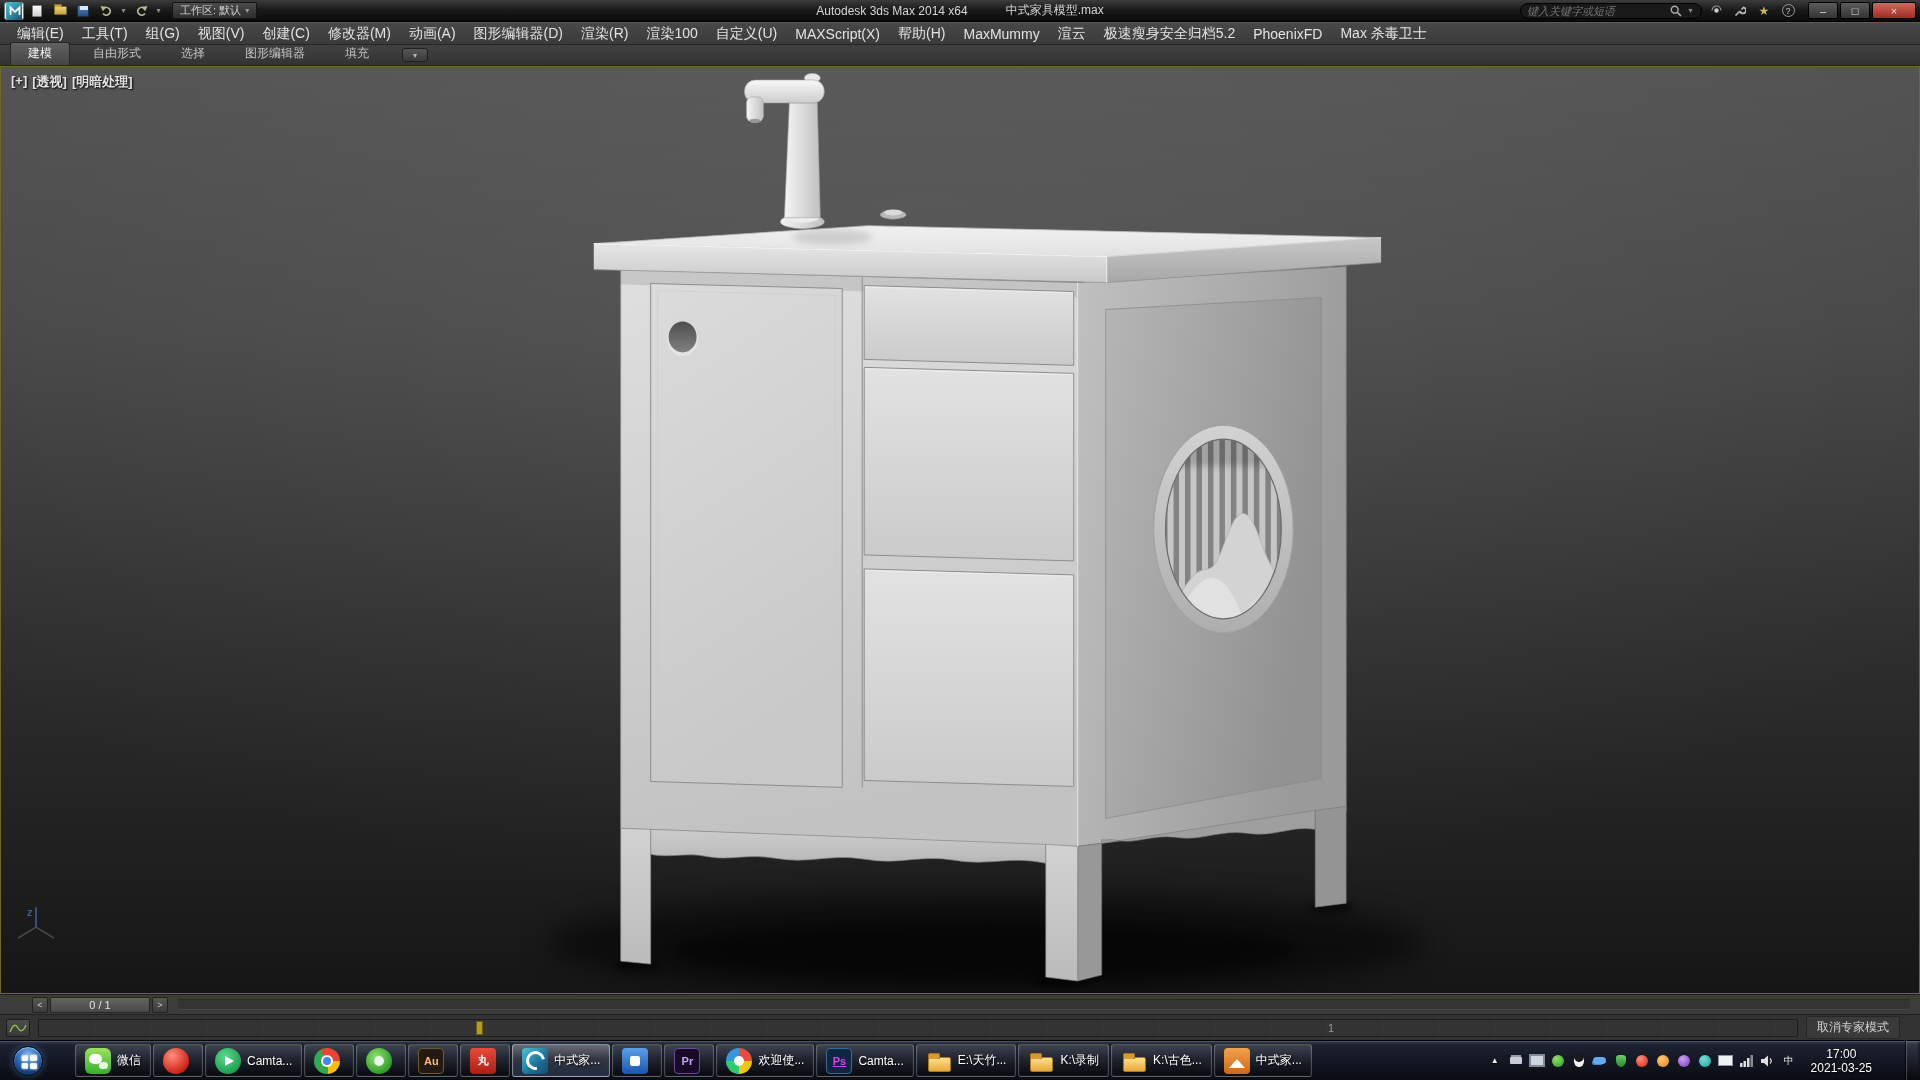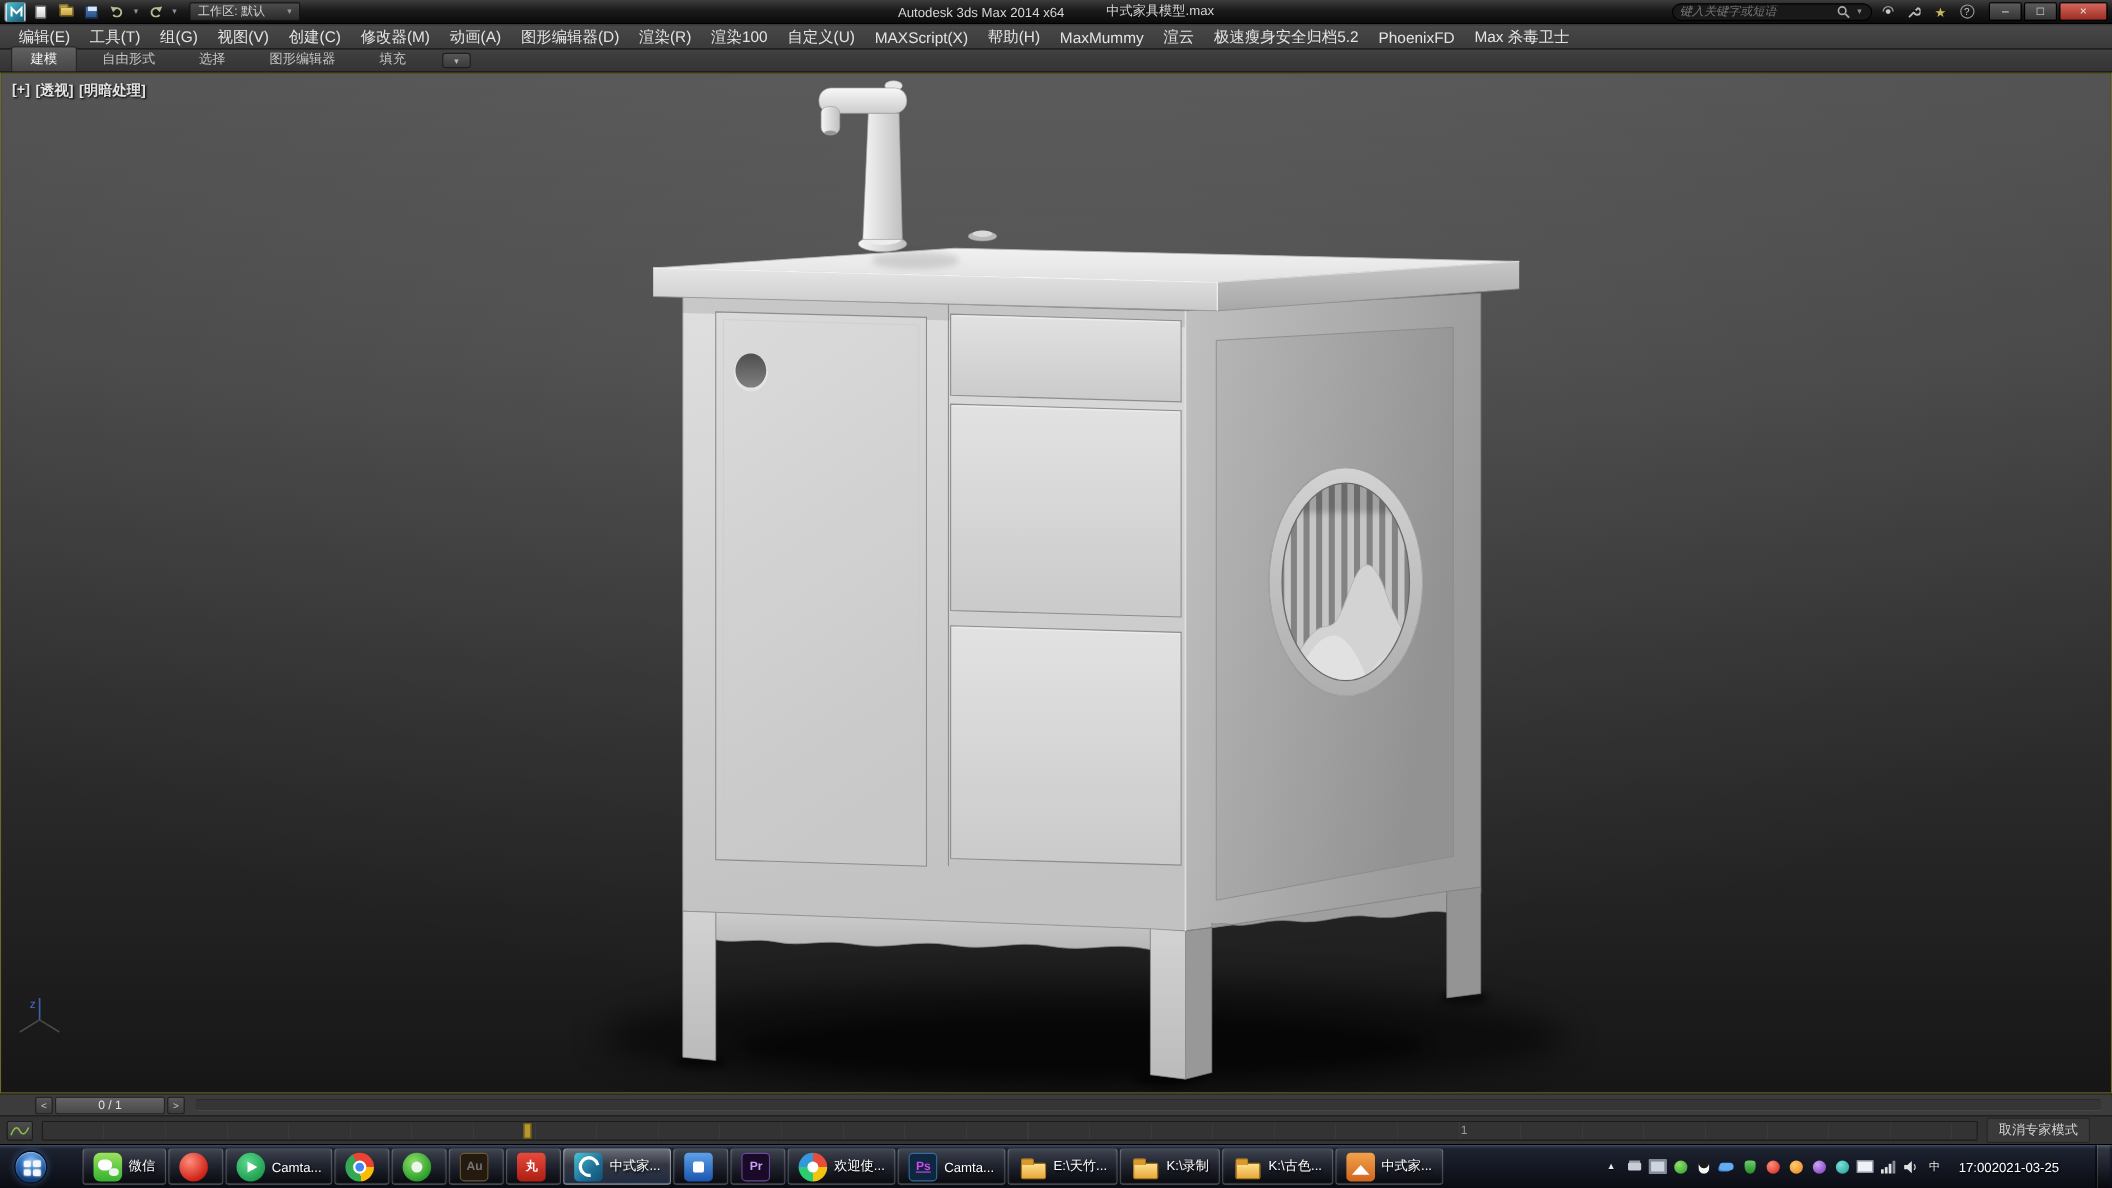--- a/index.html
+++ b/index.html
@@ -12,21 +12,21 @@
     display:flex; align-items:center; padding:0 4px; gap:3px; position:relative; border-bottom:1px solid #000; }
   .app-logo { width:20px; height:18px; display:flex; align-items:center; justify-content:center; }
   .qa-btn { width:20px; height:17px; display:flex; align-items:center; justify-content:center;
     color:#c9c9c9; font-size:11px; background:transparent; border:none; }
   .qa-drop { width:9px; color:#8f8f8f; font-size:8px; display:flex; align-items:center; justify-content:center; }
   .ico-page { width:10px; height:12px; background:linear-gradient(#fefefe,#cfcfcf); border:1px solid #7f7f7f; border-radius:1px; }
   .ico-folder { width:13px; height:9px; background:linear-gradient(#e9d27c,#c7a23e); border:1px solid #7d6d2a; border-radius:1px; position:relative; }
   .ico-folder::before { content:""; position:absolute; left:-1px; top:-3px; width:6px; height:2px; background:#c7a23e; border:1px solid #7d6d2a; border-bottom:none; }
   .ico-save { width:12px; height:12px; background:linear-gradient(#4f84c4,#2a4f82); border:1px solid #1a2f4f; position:relative; }
   .ico-save::before { content:""; position:absolute; left:2px; top:0; width:8px; height:4px; background:#dce6f2; }
-  .ws-btn { height:17px; display:flex; align-items:center; gap:20px; padding:0 7px; margin-left:6px;
+  .ws-btn { height:17px; display:flex; align-items:center; gap:4px; padding:0 7px; margin-left:6px;
     background:linear-gradient(#4c4c4c,#2c2c2c); border:1px solid #141414; border-radius:2px;
     color:#cfcfcf; font-size:11px; white-space:nowrap; }
   .tb-title { position:absolute; left:0; right:0; top:0; bottom:0; display:flex; align-items:center;
     justify-content:center; gap:38px; color:#d6d6d6; font-size:12px; pointer-events:none; }
   .tb-right { margin-left:auto; display:flex; align-items:center; gap:4px; }
   .search-box { width:182px; height:16px; background:#191919; border:1px solid #000; border-radius:8px;
     display:flex; align-items:center; padding:0 6px; gap:4px; }
   .search-box input { flex:1; background:transparent; border:none; outline:none; color:#8f8f8f;
     font-size:11px; font-style:italic; font-family:inherit; width:100%; }
   .ic-btn { width:20px; height:17px; display:flex; align-items:center; justify-content:center;
@@ -112,21 +112,21 @@
   [data-icon="camtasia-rec"] { background:radial-gradient(circle at 36% 30%,#ff8d7d,#d2271a 68%,#8d140b); border-radius:50%; }
   [data-icon="camtasia"] { background:radial-gradient(circle at 40% 34%,#5bd98d,#1e9c4e 75%); border-radius:50%; }
   [data-icon="camtasia"]::before { content:""; position:absolute; left:10px; top:8px; border-left:9px solid #fff;
     border-top:5px solid transparent; border-bottom:5px solid transparent; }
   [data-icon="chrome"] { border-radius:50%; background:#ea4335;
     background:conic-gradient(from -30deg,#ea4335 0 120deg,#fbbc05 120deg 205deg,#34a853 205deg 360deg); }
   [data-icon="chrome"]::before { content:""; position:absolute; left:7px; top:7px; right:7px; bottom:7px; background:#fff; border-radius:50%; }
   [data-icon="chrome"]::after { content:""; position:absolute; left:9px; top:9px; right:9px; bottom:9px; background:#4285f4; border-radius:50%; }
   [data-icon="green-app"] { background:radial-gradient(circle at 40% 34%,#92e06d,#2c9c29 72%); border-radius:50%; }
   [data-icon="green-app"]::before { content:""; position:absolute; left:8px; top:8px; right:8px; bottom:8px; background:#eaf7ea; border-radius:50%; }
-  [data-icon="audition"] { background:#241a10; border:1px solid #6b5a38; color:#737373; }
+  [data-icon="audition"] { background:#241a10; border:1px solid #6b5a38; color:#fdba74; }
   [data-icon="wan"] { background:linear-gradient(#e84a3a,#ad1d13); color:#fff; }
   [data-icon="max"] { background:linear-gradient(135deg,#4ac4d5,#1d6f97 60%,#134e6d); }
   [data-icon="max"]::before { content:""; width:13px; height:13px; border:3px solid #fff; border-right-color:transparent;
     border-radius:50%; transform:rotate(35deg); }
   [data-icon="blue-app"] { background:linear-gradient(#5ba1e8,#1b54ae); }
   [data-icon="blue-app"]::before { content:""; width:10px; height:10px; background:#fff; border-radius:2px; }
   [data-icon="premiere"] { background:#190a28; border:1px solid #6b4a99; color:#c9a2f5; }
   [data-icon="welcome"] { border-radius:50%; background:#3498db;
     background:conic-gradient(#e74c3c 0 25%,#f1c40f 0 50%,#2ecc71 0 75%,#3498db 0); }
   [data-icon="welcome"]::before { content:""; position:absolute; left:8px; top:8px; right:8px; bottom:8px; background:#fff; border-radius:50%; }
@@ -150,21 +150,21 @@
   [data-icon="green"]::before { content:""; width:12px; height:12px; background:radial-gradient(circle at 35% 30%,#90e06b,#2b9c28); border-radius:50%; }
   [data-icon="qq"]::before { content:""; width:10px; height:13px; background:#1a1a1a; border-radius:50% 50% 46% 46%; box-shadow:inset 0 -5px 0 #f4f4f4; }
   [data-icon="cloud"]::before { content:""; width:13px; height:7px; background:#64acf0; border-radius:6px; box-shadow:-2px 2px 0 -1px #3f86d2; }
   [data-icon="shield"]::before { content:""; width:10px; height:12px; background:linear-gradient(#6bd06b,#268a26);
     border-radius:5px 5px 7px 7px / 4px 4px 9px 9px; }
   [data-icon="red"]::before { content:""; width:12px; height:12px; background:radial-gradient(circle at 35% 30%,#ff8d7d,#cf2517); border-radius:50%; }
   [data-icon="orange"]::before { content:""; width:12px; height:12px; background:radial-gradient(circle at 35% 30%,#ffca6d,#e7861f); border-radius:50%; }
   [data-icon="purple"]::before { content:""; width:12px; height:12px; background:radial-gradient(circle at 35% 30%,#caa3f6,#7736b8); border-radius:50%; }
   [data-icon="teal"]::before { content:""; width:12px; height:12px; background:radial-gradient(circle at 35% 30%,#7be0d8,#1d9c94); border-radius:50%; }
   [data-icon="mail"]::before { content:""; width:13px; height:9px; background:#eef1f5; border:1px solid #8f97a3; }
-  .tray-clock { display:flex; flex-direction:row; align-items:center; justify-content:center;
+  .tray-clock { display:flex; flex-direction:column; align-items:center; justify-content:center;
     padding:0 10px; color:#fff; font-size:12px; line-height:14px; text-shadow:1px 1px 2px #000; white-space:nowrap; }
   .show-desktop { width:13px; flex:none; border-left:1px solid #000; box-shadow:inset 1px 0 0 rgba(255,255,255,.22);
     background:linear-gradient(rgba(255,255,255,.1),rgba(0,0,0,.25)); }
 </style>
 </head>
 <body>
 
 <div class="app">
 
   <div class="title-bar">

